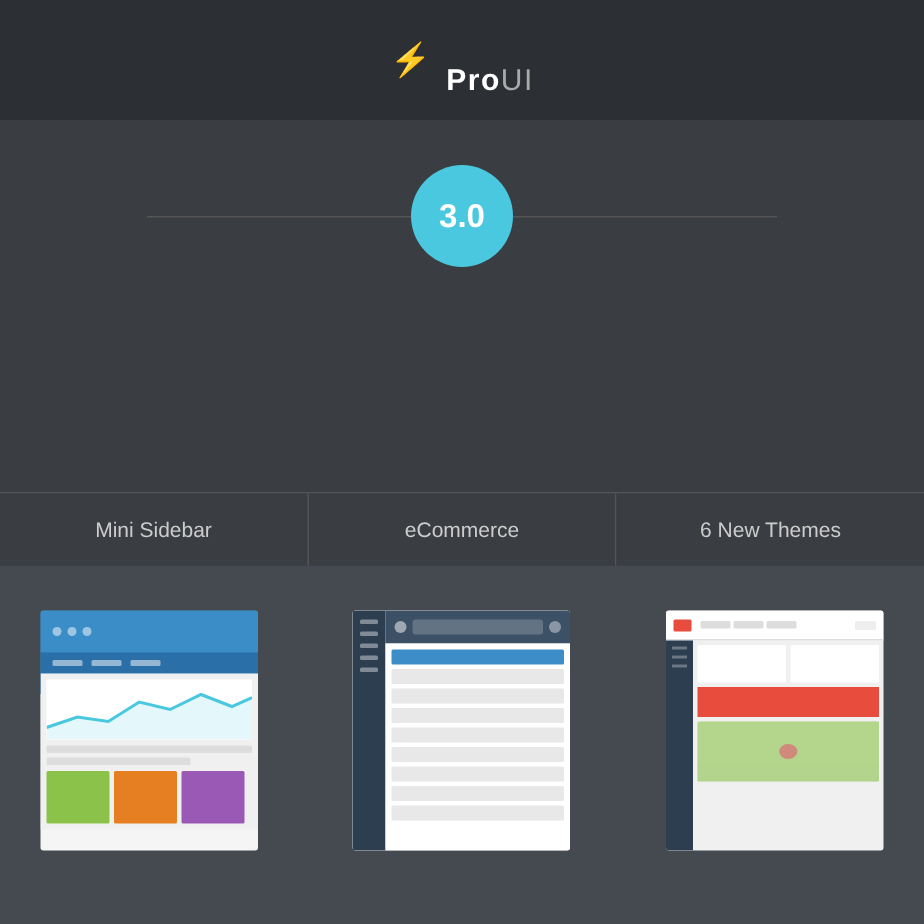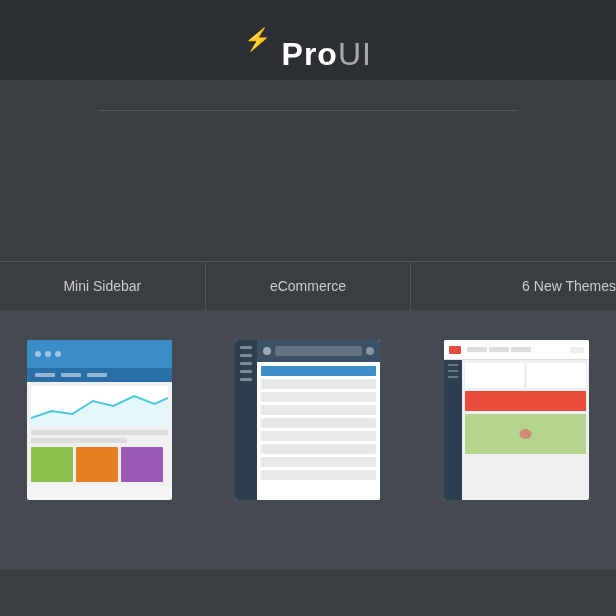--- a/index.html
+++ b/index.html
@@ -19,21 +19,21 @@
       display: flex;
       align-items: center;
       justify-content: center;
       gap: 10px;
     }
     .header-bolt {
       color: #4ac8e0;
       font-size: 22px;
     }
     .header-title {
-      font-size: 32px;
+      font-size: 20px;
       font-weight: 700;
       color: #fff;
       letter-spacing: 1px;
       margin-top: 29px;
     }
     .header-title span.pro {
       font-weight: 900;
     }
     .header-title span.ui {
       font-weight: 300;
@@ -93,21 +93,20 @@
       justify-content: center;
       font-size: 14px;
       font-weight: 500;
       color: #ccc;
       border-right: 1px solid #555;
       cursor: pointer;
       background-color: #3a3d42;
     }
     .tab-item:last-child {
       border-right: none;
-      justify-content: flex-end;
     }
 
     
     .preview-section {
       background-color: #454a50;
       height: 260px;
       display: flex;
       align-items: flex-start;
       justify-content: space-around;
       padding-top: 30px;
@@ -292,20 +291,21 @@
 <div class="header">
   <span class="header-bolt">⚡</span>
   <div class="header-title">
     <span class="pro">Pro</span><span class="ui">UI</span>
   </div>
 </div>
 
 <div class="version-section">
   <div class="version-line-container">
     <div class="version-line"></div>
+    <div class="version-badge">3.0</div>
     <div class="version-line"></div>
   </div>
 </div>
 
 <div class="feature-area"></div>
 
 <div class="tab-bar">
   <div class="tab-item">
     <span>Mini Sidebar</span>
   </div>

